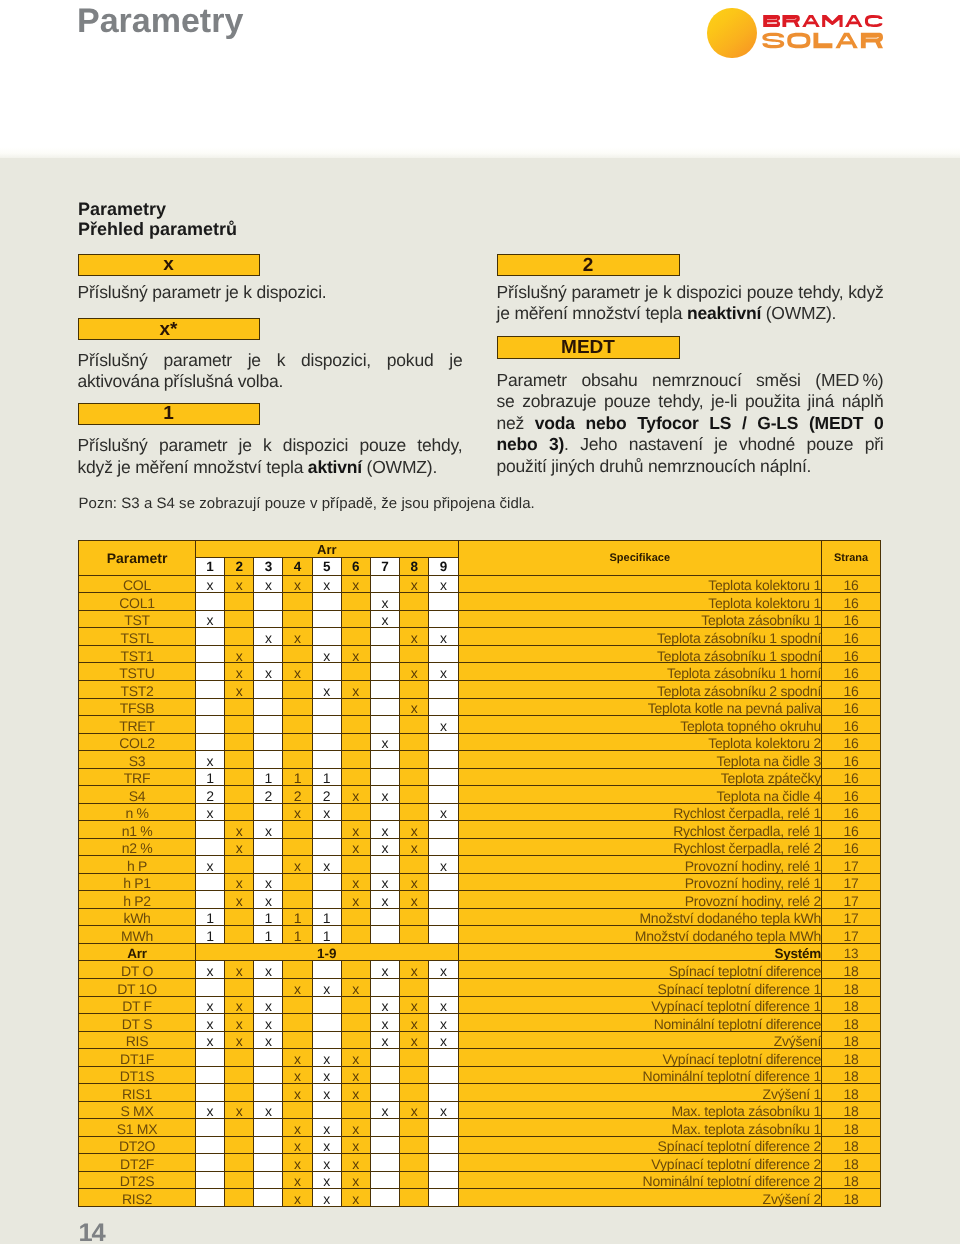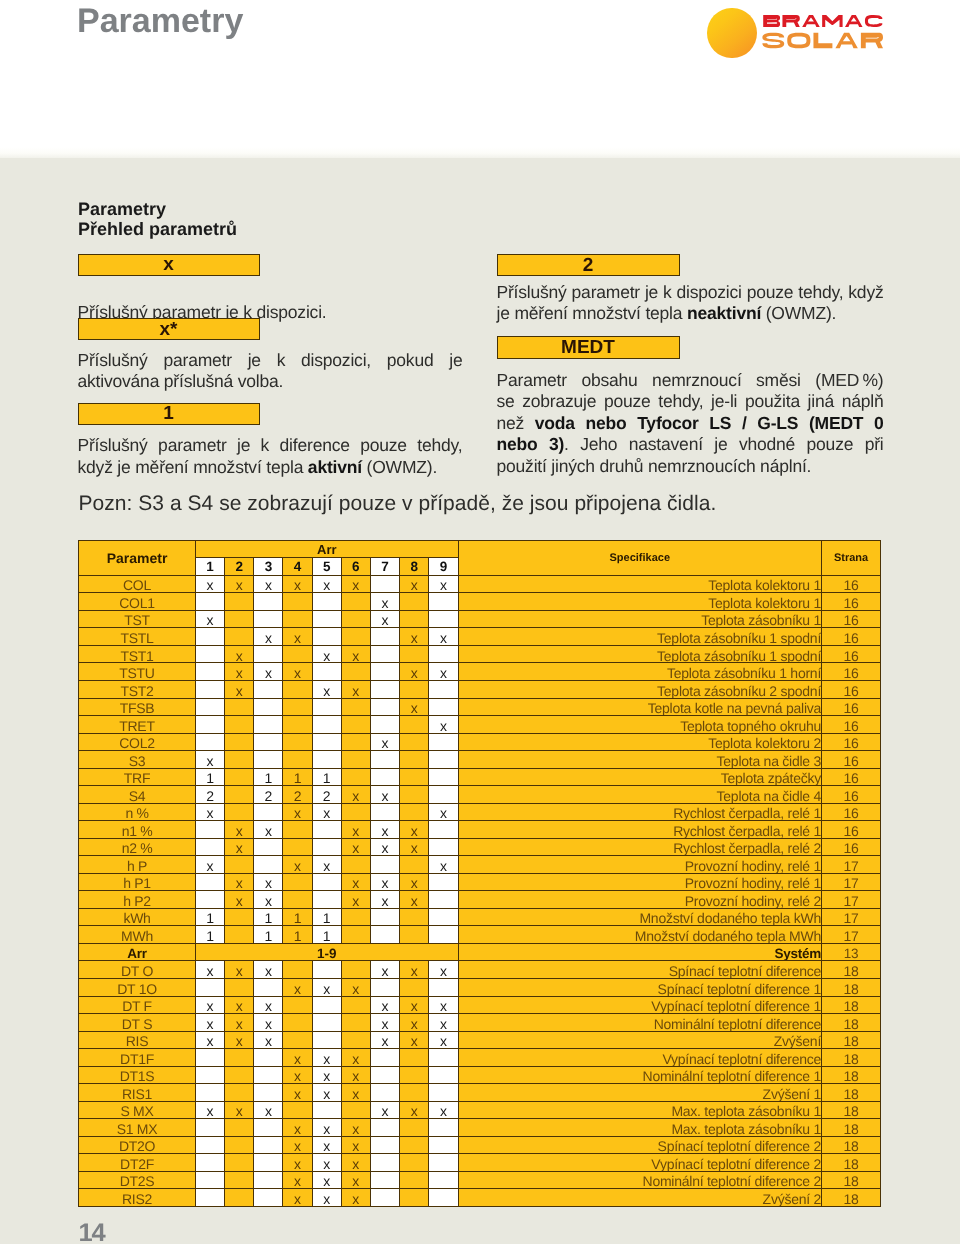--- a/index.html
+++ b/index.html
@@ -37,21 +37,21 @@
   .badge{position:absolute;left:0;height:22.5px;background:#FDC216;border:1px solid #463205;
      box-sizing:border-box;display:flex;align-items:center;justify-content:center;
      font-size:19px;font-weight:bold;color:#2A1505;line-height:19px;}
   .badge.w1{width:182px;}
   .badge.w2{width:183px;}
   .para{position:absolute;left:0;width:100%;font-size:17.5px;line-height:21.5px;color:#2D2D2B;
      letter-spacing:-0.2px;margin:0;}
   .pline{text-align:justify;text-align-last:justify;white-space:nowrap;}
   .pline.last{text-align:left;text-align-last:left;}
   .para b{font-weight:bold;color:#141414;}
-  .note{position:absolute;left:78.5px;top:492.5px;font-size:21px;line-height:21.5px;
+  .note{position:absolute;left:78.5px;top:492.5px;font-size:15px;line-height:21.5px;
      letter-spacing:0.04px;color:#2D2D2B;white-space:nowrap;}
 
   
   #tbl{position:absolute;left:78px;top:540px;width:802px;border-collapse:collapse;
      table-layout:fixed;}
   #tbl td,#tbl th{padding:0;margin:0;border:1px solid #4A3206;box-sizing:border-box;
      background:#FDC216;color:#6B4A0A;font-weight:normal;text-align:center;
      vertical-align:middle;overflow:hidden;}
   #tbl .h-param{height:34.8px;font-size:14px;font-weight:bold;color:#2A1A00;}
   #tbl .h-spec{height:34.8px;font-size:11px;font-weight:bold;color:#2A1A00;}
@@ -105,31 +105,31 @@
     <span class="sr">BRAMAC</span>
     <span class="sr">SOLAR</span>
   </div>
 
   <div class="intro">
     <div class="heading">Parametry</div>
     <div class="heading">Přehled parametrů</div>
     <div class="cols">
       <div class="colL" id="colL">
           <div class="badge w1" style="top: 53.8px;">x</div>
-          <div class="para" style="top: 81.9px; margin-top: 20px;">
+          <div class="para" style="top: 81.9px;">
             <div class="pline last"><span>Příslušný parametr je k dispozici.</span></div>
           </div>
           <div class="badge w1" style="top: 118px;">x*</div>
           <div class="para" style="top: 150px;">
             <div class="pline"><span>Příslušný parametr je k dispozici, pokud je</span></div>
             <div class="pline last"><span>aktivována příslušná volba.</span></div>
           </div>
           <div class="badge w1" style="top: 202.9px;">1</div>
           <div class="para" style="top: 235.5px;">
-            <div class="pline"><span>Příslušný parametr je k diference pouze tehdy,</span></div>
+            <div class="pline"><span>Příslušný parametr je k dispozici pouze tehdy,</span></div>
             <div class="pline last"><span>když je měření množství tepla </span><b>aktivní</b><span> (OWMZ).</span></div>
           </div>
         </div>
       <div class="colR" id="colR">
           <div class="badge w2" style="top: 54.1px;">2</div>
           <div class="para" style="top: 81.9px;">
             <div class="pline"><span>Příslušný parametr je k dispozici pouze tehdy, když</span></div>
             <div class="pline last"><span>je měření množství tepla </span><b>neaktivní</b><span> (OWMZ).</span></div>
           </div>
           <div class="badge w2" style="top: 136.3px; text-align: center;">MEDT</div>

